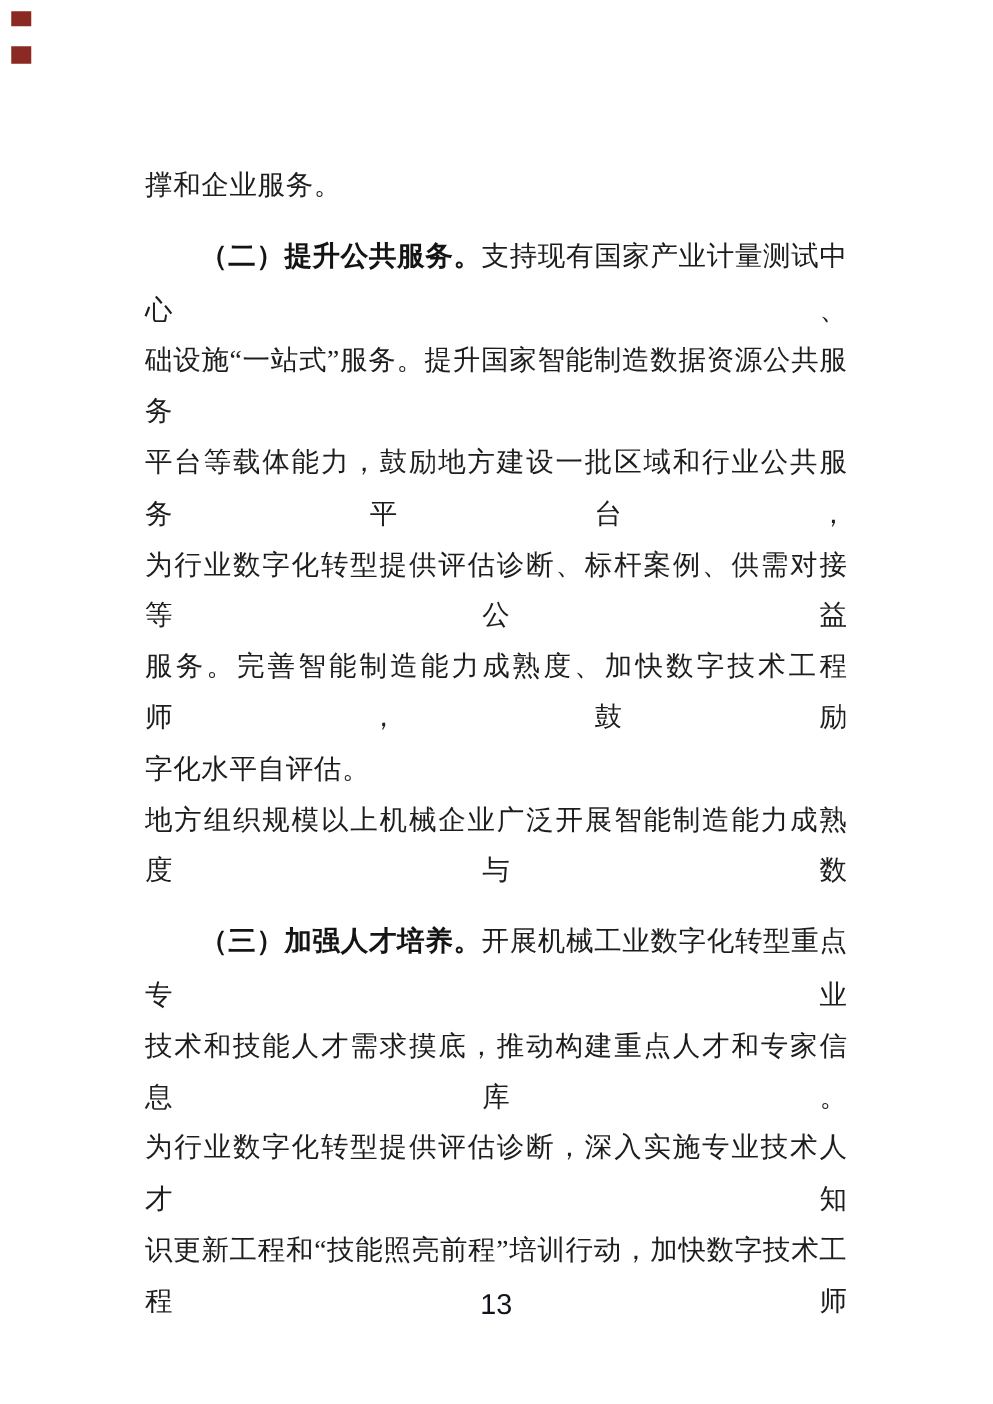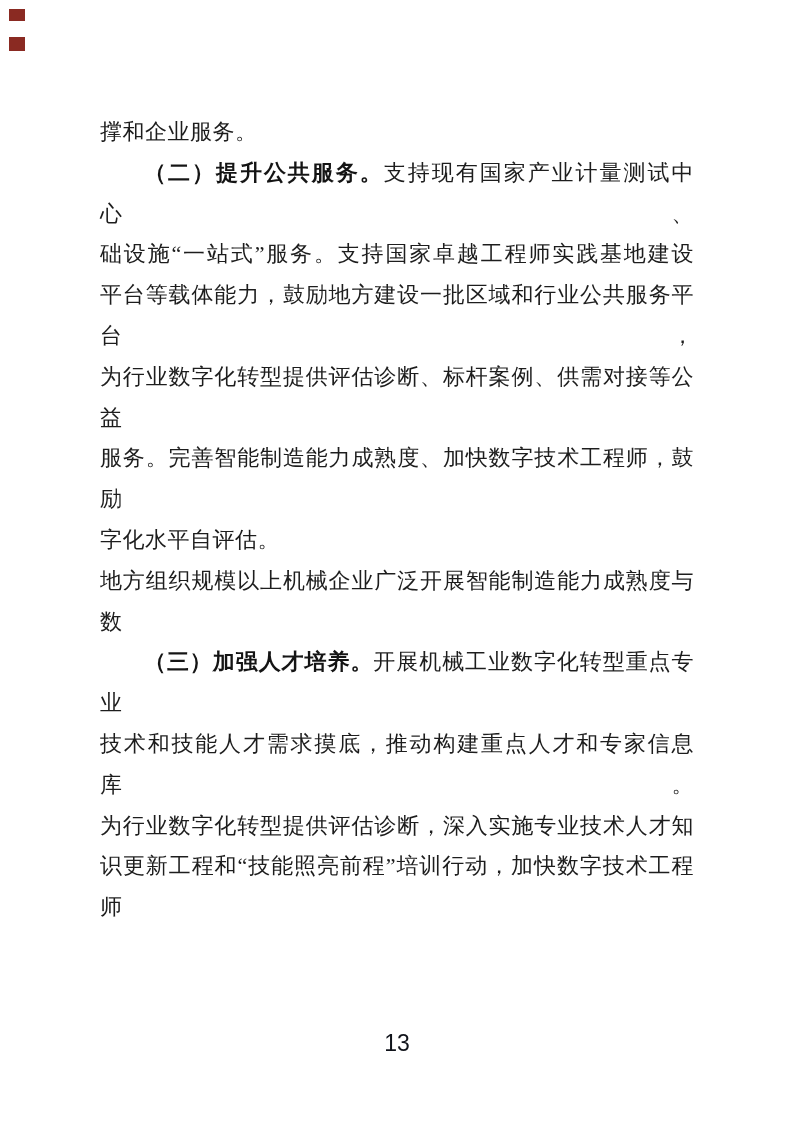--- a/index.html
+++ b/index.html
@@ -24,35 +24,36 @@
   .doc-body {
     position: absolute;
     left: 100px;
     top: 112px;
     width: 594px;
     font-size: 22px;
     line-height: 40.8px;
     color: #1d1d1d;
     letter-spacing: 0.5px;
   }
-  .paragraph { margin: 0; }
+  .paragraph { margin: 16px; }
   .line {
     text-align: justify;
     text-justify: inter-character;
     white-space: normal;
   }
   .line.fill {
     text-align-last: justify;
   }
   .line.indent {
     text-indent: 2em;
   }
   .heading {
     font-weight: bold;
     color: #141414;
+    font-family: Liberation Mono, monospace;
   }
   .page-number {
     position: absolute;
     top: 1030px;
     left: 0;
     width: 100%;
     text-align: center;
     font-size: 23px;
     color: #10131a;
     font-family: Liberation Sans, sans-serif;
@@ -64,21 +65,21 @@
 <div class="page">
   <div class="red-mark mark-1"></div>
   <div class="red-mark mark-2"></div>
 
   <div class="doc-body">
       <div class="paragraph">
         <div class="line">撑和企业服务。</div>
       </div>
       <div class="paragraph">
         <div class="line fill indent"><b class="heading">（二）提升公共服务。</b>支持现有国家产业计量测试中心、</div>
-        <div class="line fill">础设施“一站式”服务。支持国家卓越工程师实践基地建设</div>
+        <div class="line fill">础设施“一站式”服务。提升国家智能制造数据资源公共服务</div>
         <div class="line fill">平台等载体能力，鼓励地方建设一批区域和行业公共服务平台，</div>
         <div class="line fill">为行业数字化转型提供评估诊断、标杆案例、供需对接等公益</div>
         <div class="line fill">服务。完善智能制造能力成熟度、加快数字技术工程师，鼓励</div>
         <div class="line">字化水平自评估。</div>
         <div class="line fill">地方组织规模以上机械企业广泛开展智能制造能力成熟度与数</div>
       </div>
       <div class="paragraph">
         <div class="line fill indent"><b class="heading">（三）加强人才培养。</b>开展机械工业数字化转型重点专业</div>
         <div class="line fill">技术和技能人才需求摸底，推动构建重点人才和专家信息库。</div>
         <div class="line fill">为行业数字化转型提供评估诊断，深入实施专业技术人才知</div>

